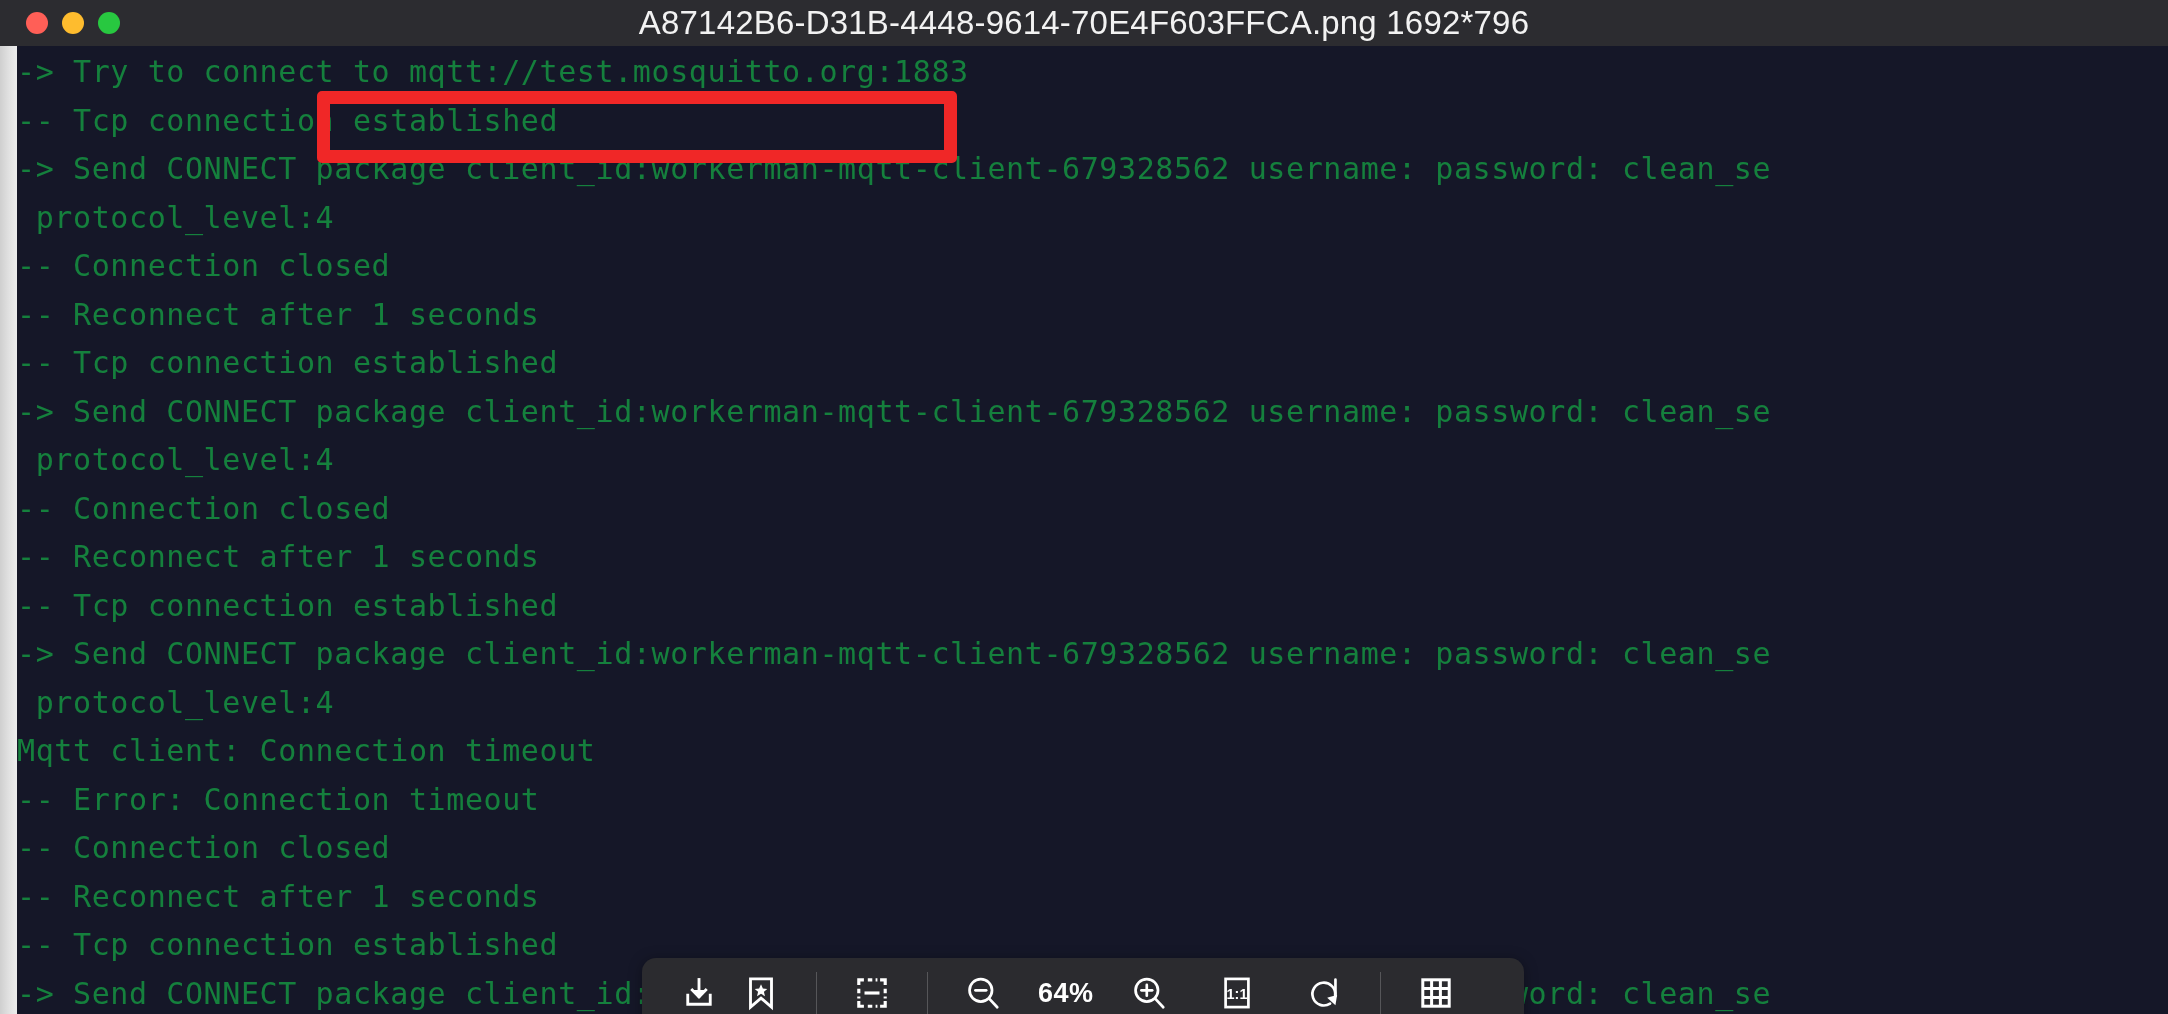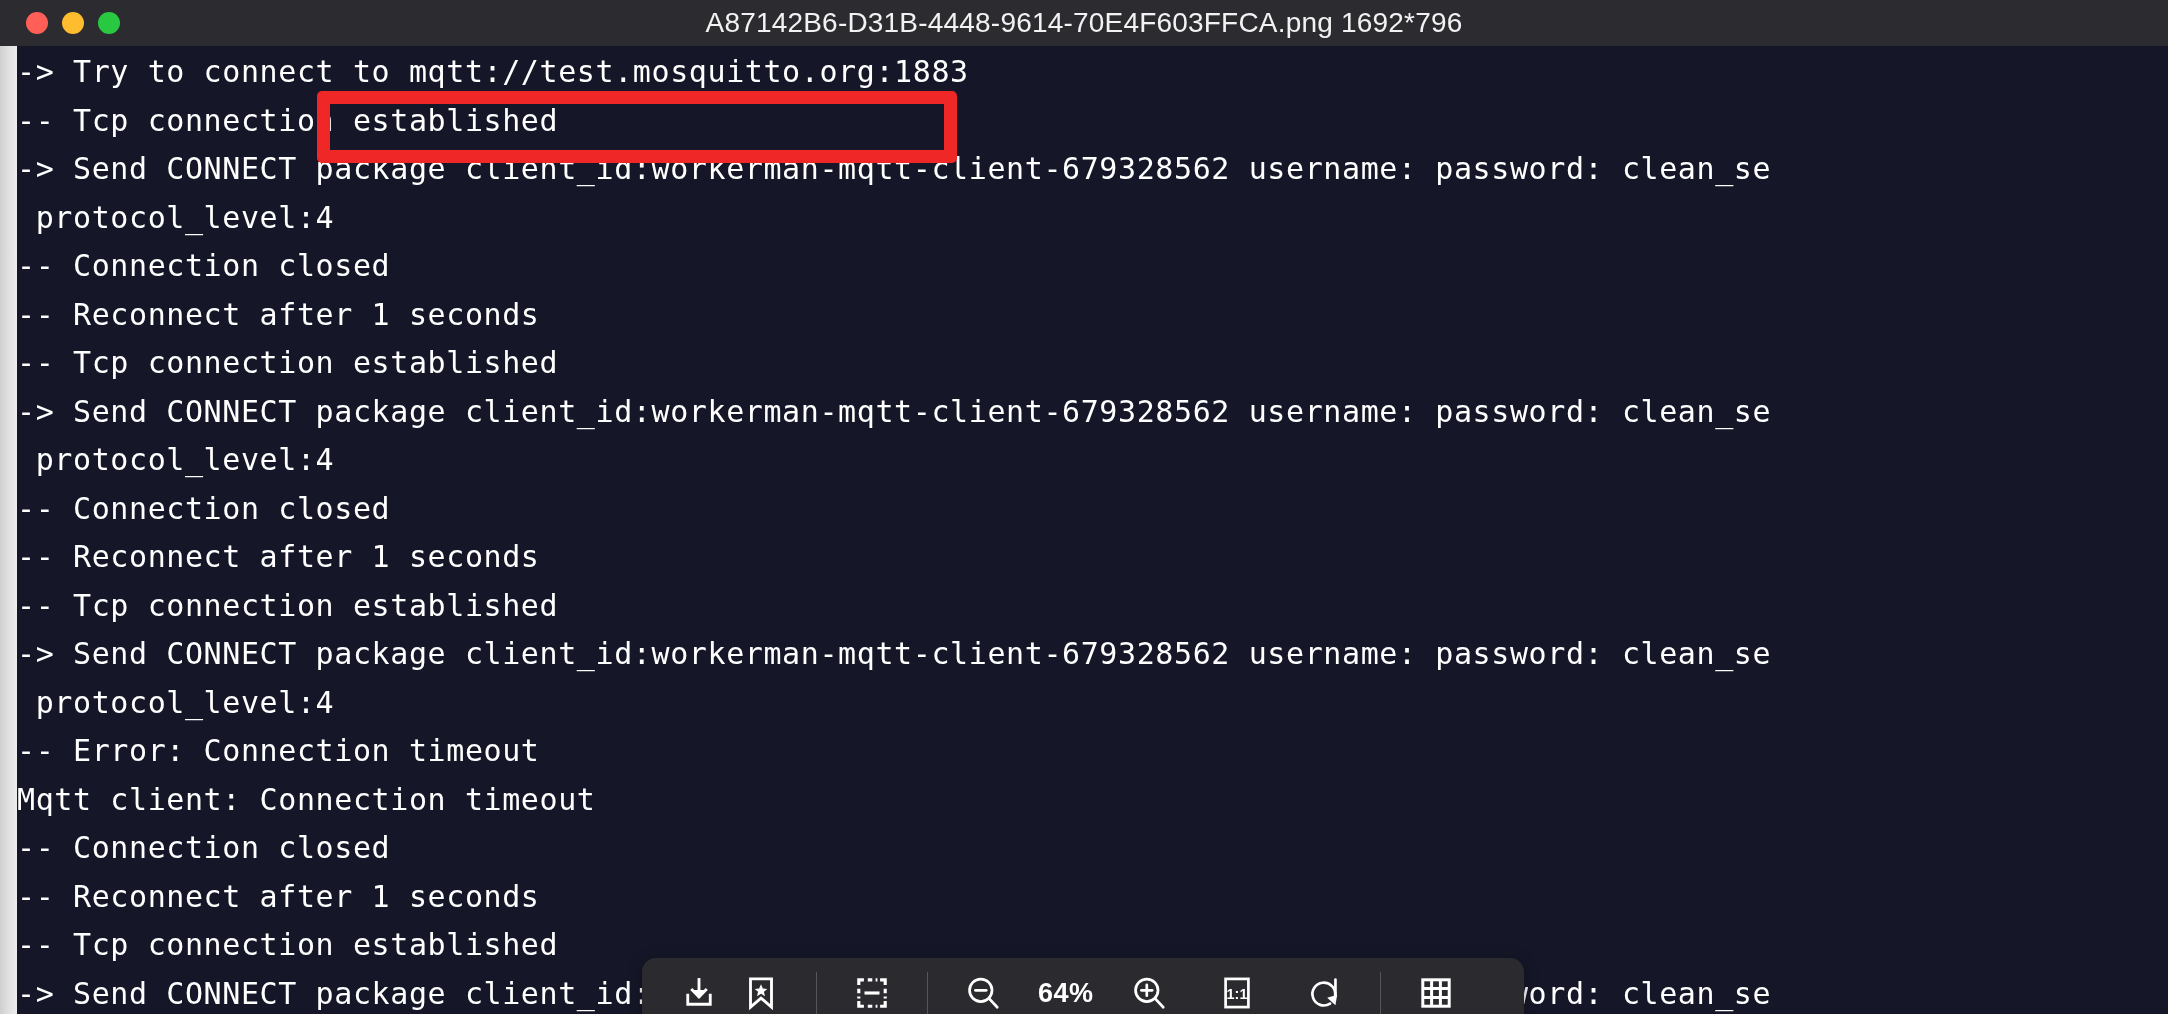--- a/index.html
+++ b/index.html
@@ -48,21 +48,21 @@
     border-radius: 50%;
     display: block;
   }
   .dot.close   { background: #ff5f57; }
   .dot.min     { background: #febc2e; }
   .dot.max     { background: #28c840; }
 
   .title-text {
     color: #f2f2f2;
     font-family: "Liberation Sans", sans-serif;
-    font-size: 28px;
+    font-size: 33px;
     font-weight: 500;
     letter-spacing: 0.2px;
     white-space: nowrap;
     user-select: none;
   }
 
   
   .gutter-left {
     position: absolute;
     left: 0; top: 46px;
@@ -84,21 +84,21 @@
 
   .term {
     position: absolute;
     left: 0;
     top: 2px;
     width: 2151px;
     padding: 0;
   }
 
   .line {
-    color: #ffffff;
+    color: #15803d;
     font-family: "DejaVu Sans Mono", monospace;
     font-size: 30px;
     line-height: 48.5px;
     white-space: pre;
     letter-spacing: 0.6px;
     height: 48.5px;
   }
 
   
   .annotation-box {
@@ -185,22 +185,22 @@
       <div class="line">-- Connection closed</div>
       <div class="line">-- Reconnect after 1 seconds</div>
       <div class="line">-- Tcp connection established</div>
       <div class="line">-&gt; Send CONNECT package client_id:workerman-mqtt-client-679328562 username: password: clean_se</div>
       <div class="line"> protocol_level:4</div>
       <div class="line">-- Connection closed</div>
       <div class="line">-- Reconnect after 1 seconds</div>
       <div class="line">-- Tcp connection established</div>
       <div class="line">-&gt; Send CONNECT package client_id:workerman-mqtt-client-679328562 username: password: clean_se</div>
       <div class="line"> protocol_level:4</div>
+      <div class="line">Mqtt client: Connection timeout</div>
       <div class="line">-- Error: Connection timeout</div>
-      <div class="line">Mqtt client: Connection timeout</div>
       <div class="line">-- Connection closed</div>
       <div class="line">-- Reconnect after 1 seconds</div>
       <div class="line">-- Tcp connection established</div>
       <div class="line">-&gt; Send CONNECT package client_id:workerman-mqtt-client-679328562 username: password: clean_se</div>
     </div>
 
     <div class="annotation-box"></div>
   </div>
 
   <div class="toolbar">

